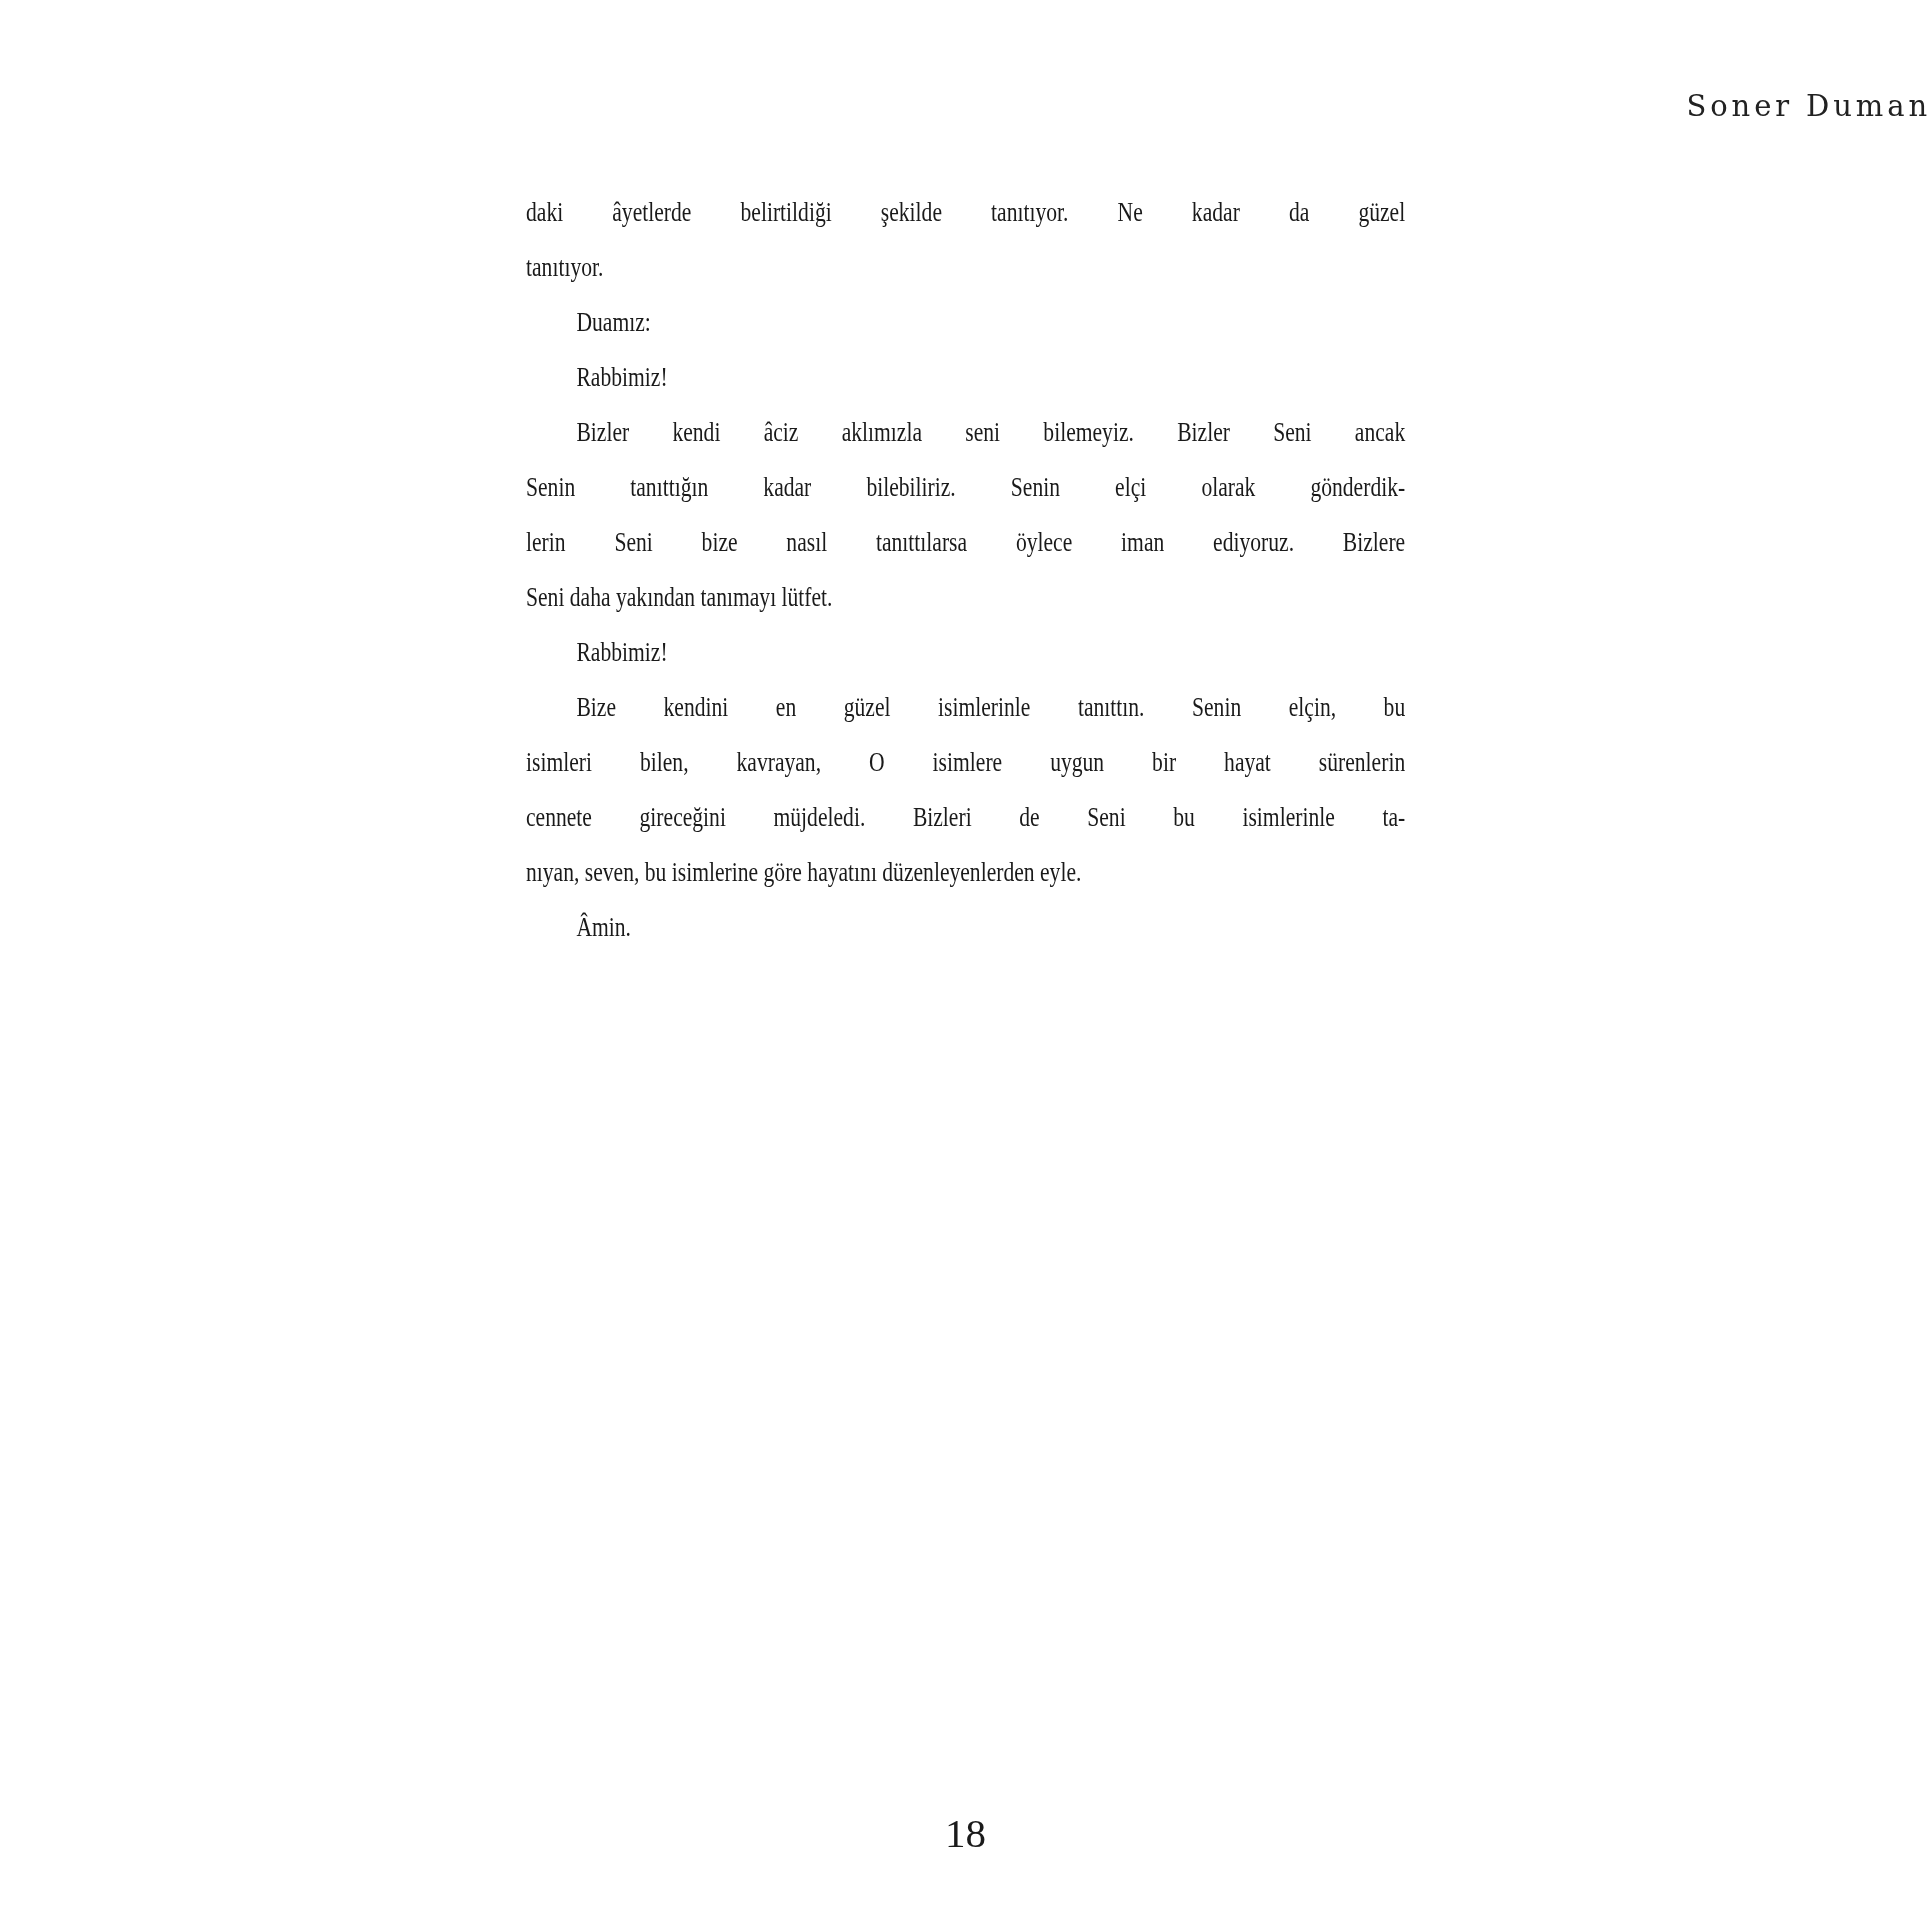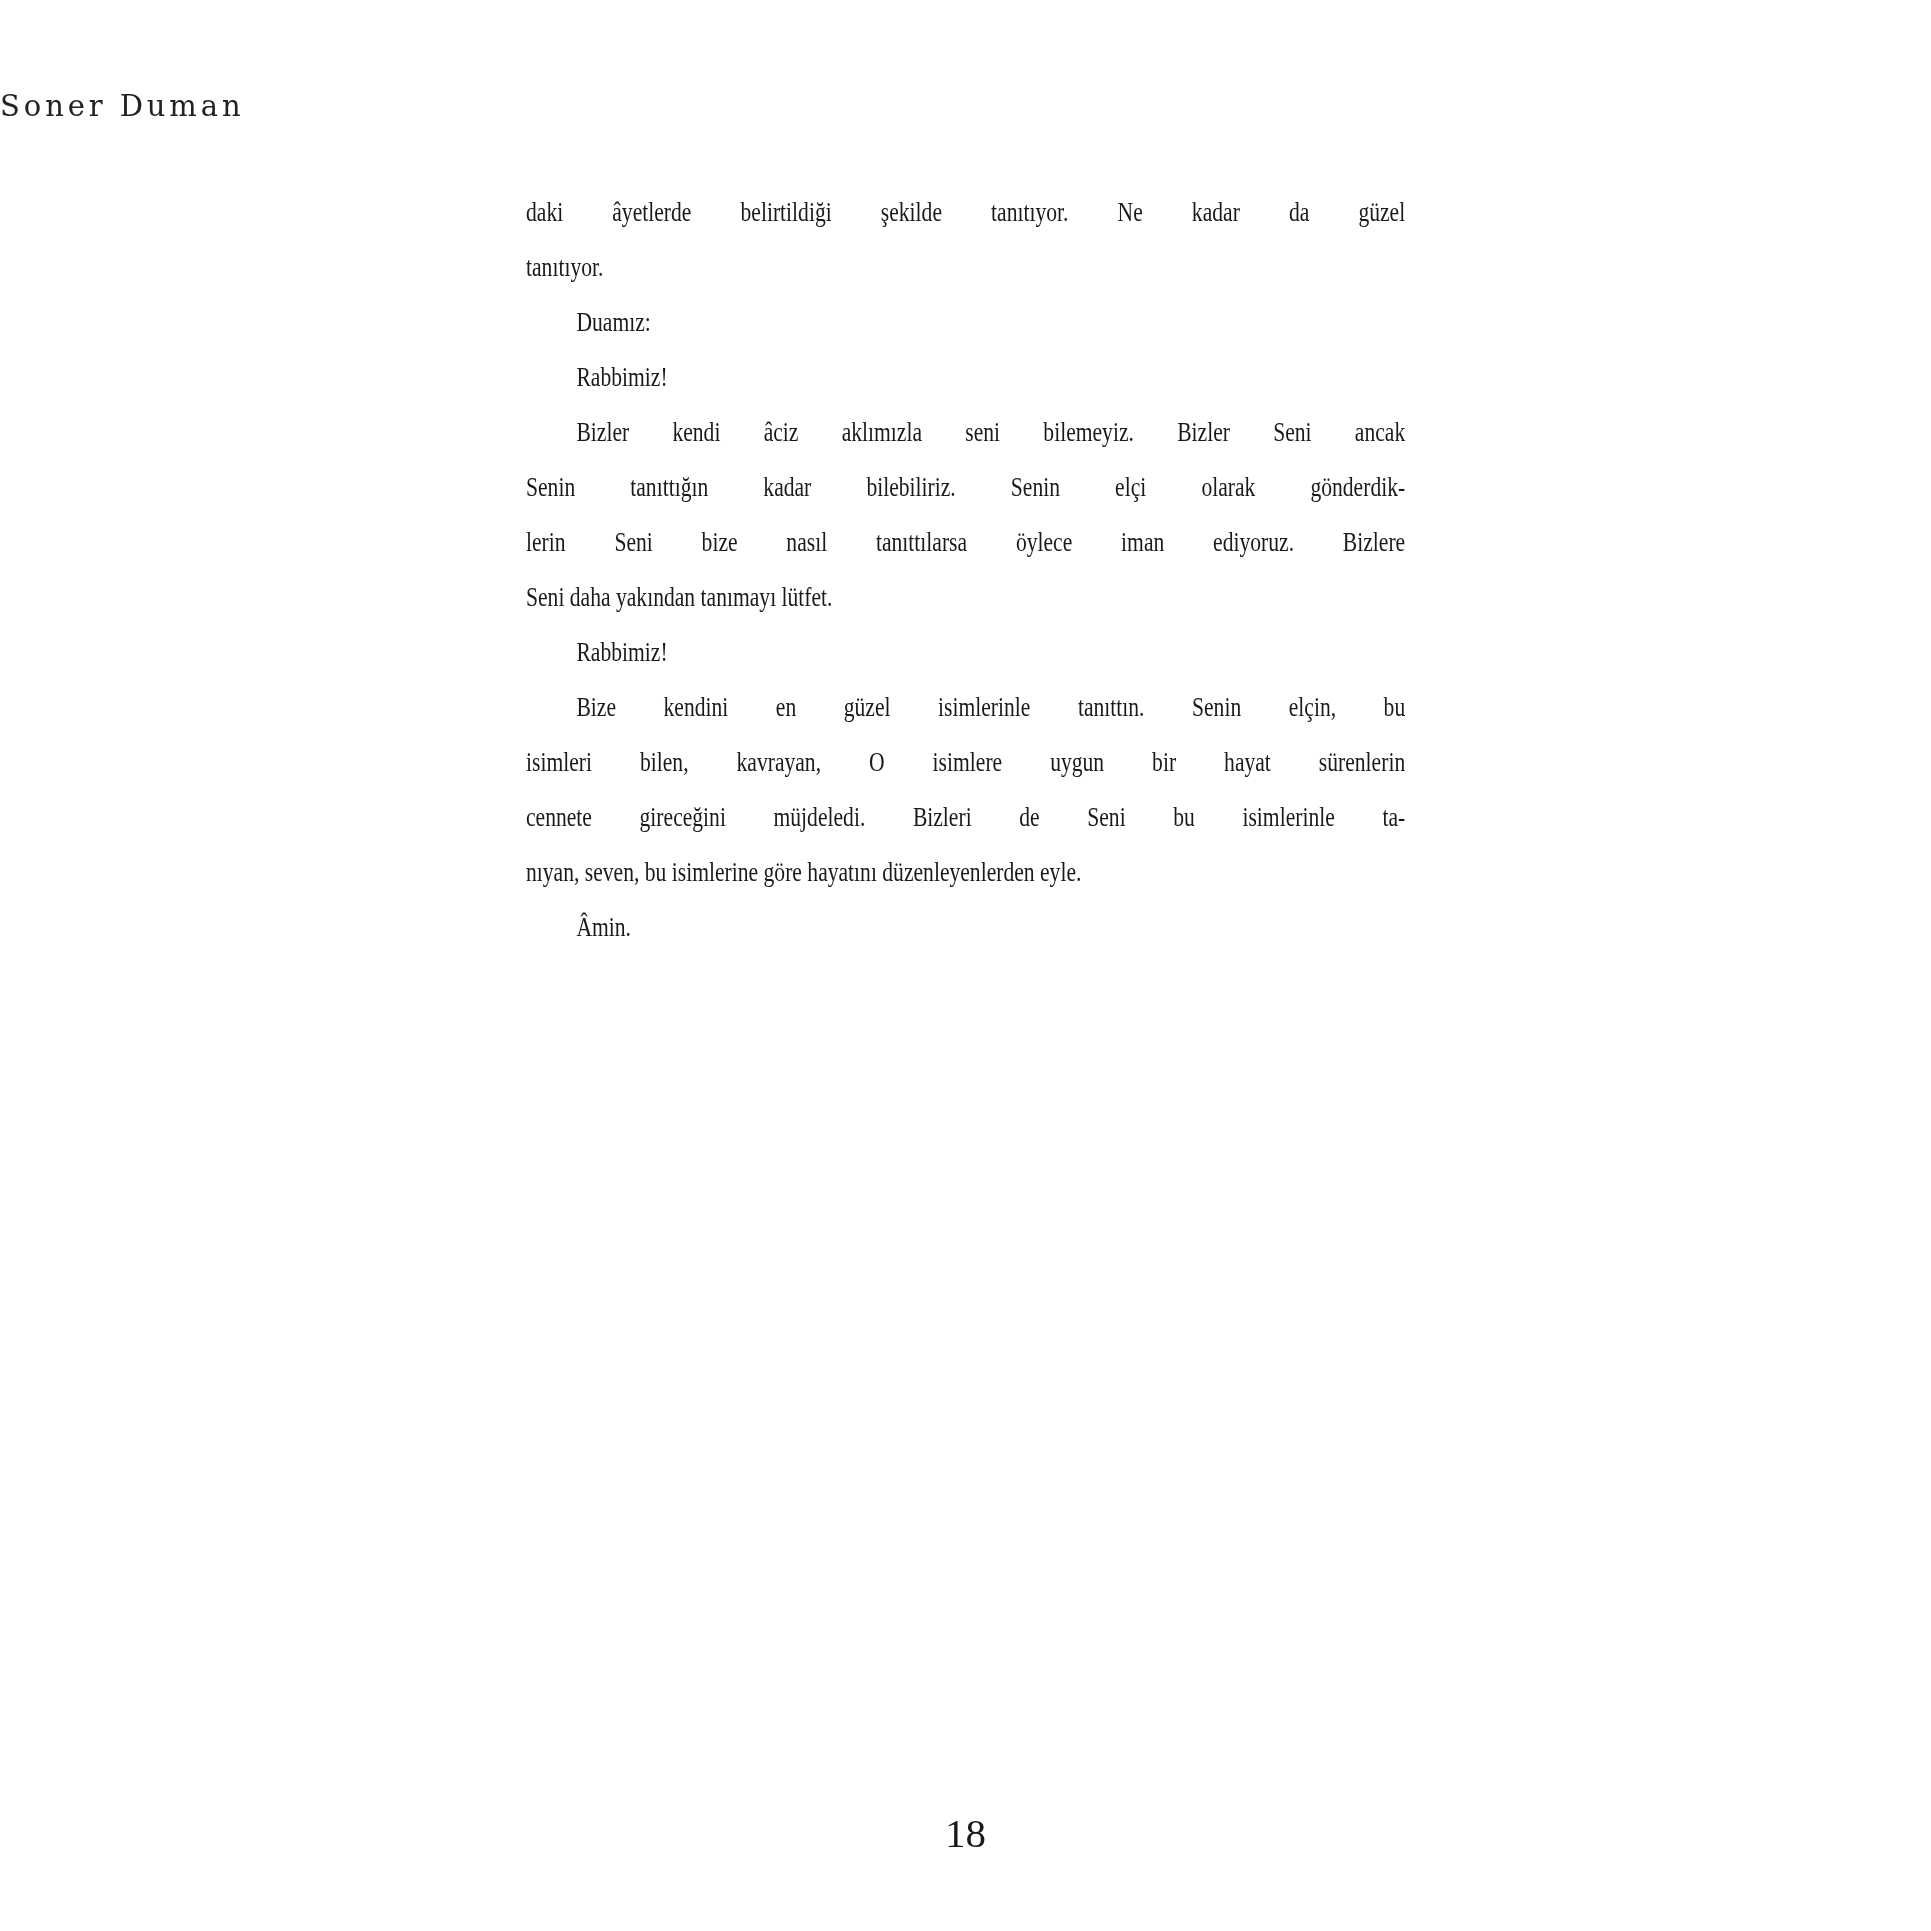--- a/index.html
+++ b/index.html
@@ -14,21 +14,21 @@
     background: #ffffff;
     color: #1a1a1a;
     font-family: "Liberation Serif", serif;
     overflow: hidden;
   }
   .running-header {
     position: absolute;
     top: 89px;
     left: 0;
     width: 100%;
-    text-align: left;
+    text-align: right;
     font-family: "DejaVu Serif", serif;
     font-size: 29px;
     letter-spacing: 3.9px;
     color: #222222;
   }
   .text-block {
     position: absolute;
     left: 526px;
     top: 185px;
     width: 879px;

